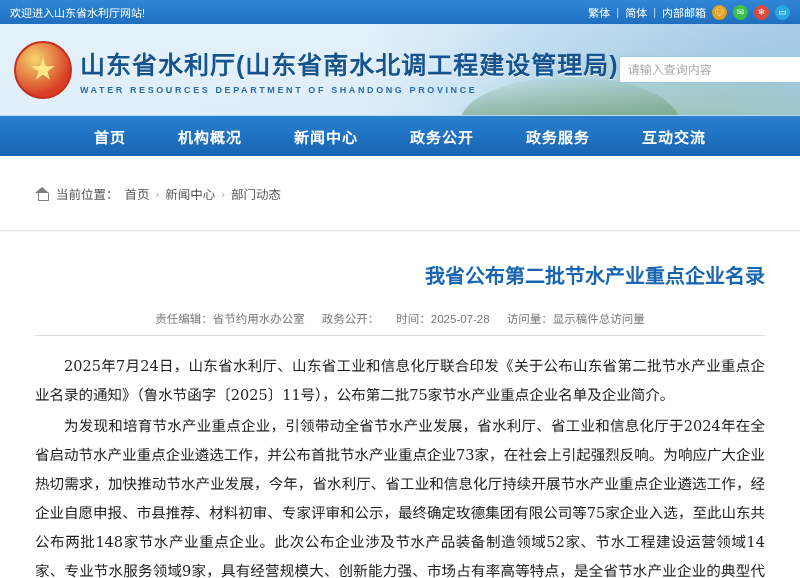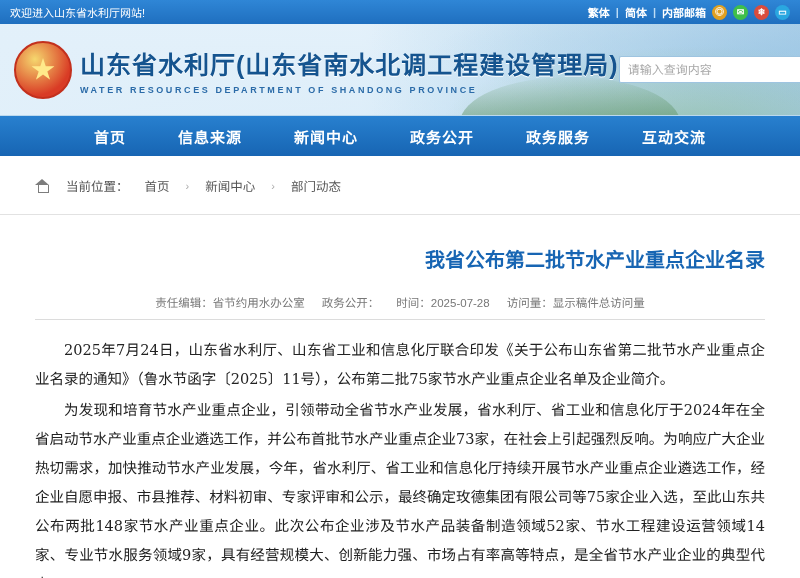--- a/index.html
+++ b/index.html
@@ -22,21 +22,20 @@
     font-size: 11px;
     position: relative;
     gap: 32px;
   }
   .topbar-right {
     margin-left: auto;
     display: flex;
     align-items: center;
     gap: 6px;
     font-size: 11px;
-    font-weight: bold;
   }
   .topbar-link { color: #ffffff; text-decoration: none; white-space: nowrap; }
   .topbar-sep { color: #bcdcf5; }
   .mini-icon {
     width: 15px; height: 15px;
     border-radius: 50%;
     display: inline-flex;
     align-items: center; justify-content: center;
     font-size: 9px;
     color: #fff;
@@ -158,26 +157,26 @@
   }
 
   
   .crumb-wrap {
     background: #ffffff;
     border-bottom: 1px solid #e2e2e2;
     padding: 12px 0 11px 0;
   }
   .crumb {
     width: 730px;
-    margin: 8px auto;
+    margin: 16px auto;
     display: flex;
     align-items: center;
     font-size: 12.5px;
     color: #555;
-    gap: 16px;
+    gap: 6px;
   }
   .home-ico {
     width: 15px; height: 13px;
     position: relative;
     display: inline-block;
   }
   .home-ico::before {
     content:"";
     position:absolute; left:0; top:0;
     border-left: 7.5px solid transparent;
@@ -260,21 +259,21 @@
     <div class="site-subtitle">WATER RESOURCES DEPARTMENT OF SHANDONG PROVINCE</div>
   </div>
   <div class="search-box">
     <input class="search-input" type="text" placeholder="请输入查询内容" style="">
 
   </div>
 </div>
 
 <div class="nav">
   <div class="nav-item">首页</div>
-  <div class="nav-item">信息来源</div>
+  <div class="nav-item">机构概况</div>
   <div class="nav-item">新闻中心</div>
   <div class="nav-item">政务公开</div>
   <div class="nav-item">政务服务</div>
   <div class="nav-item">互动交流</div>
 </div>
 
 <div class="crumb-wrap">
   <div class="crumb">
     <span class="home-ico"></span>
     <span>当前位置：</span>

